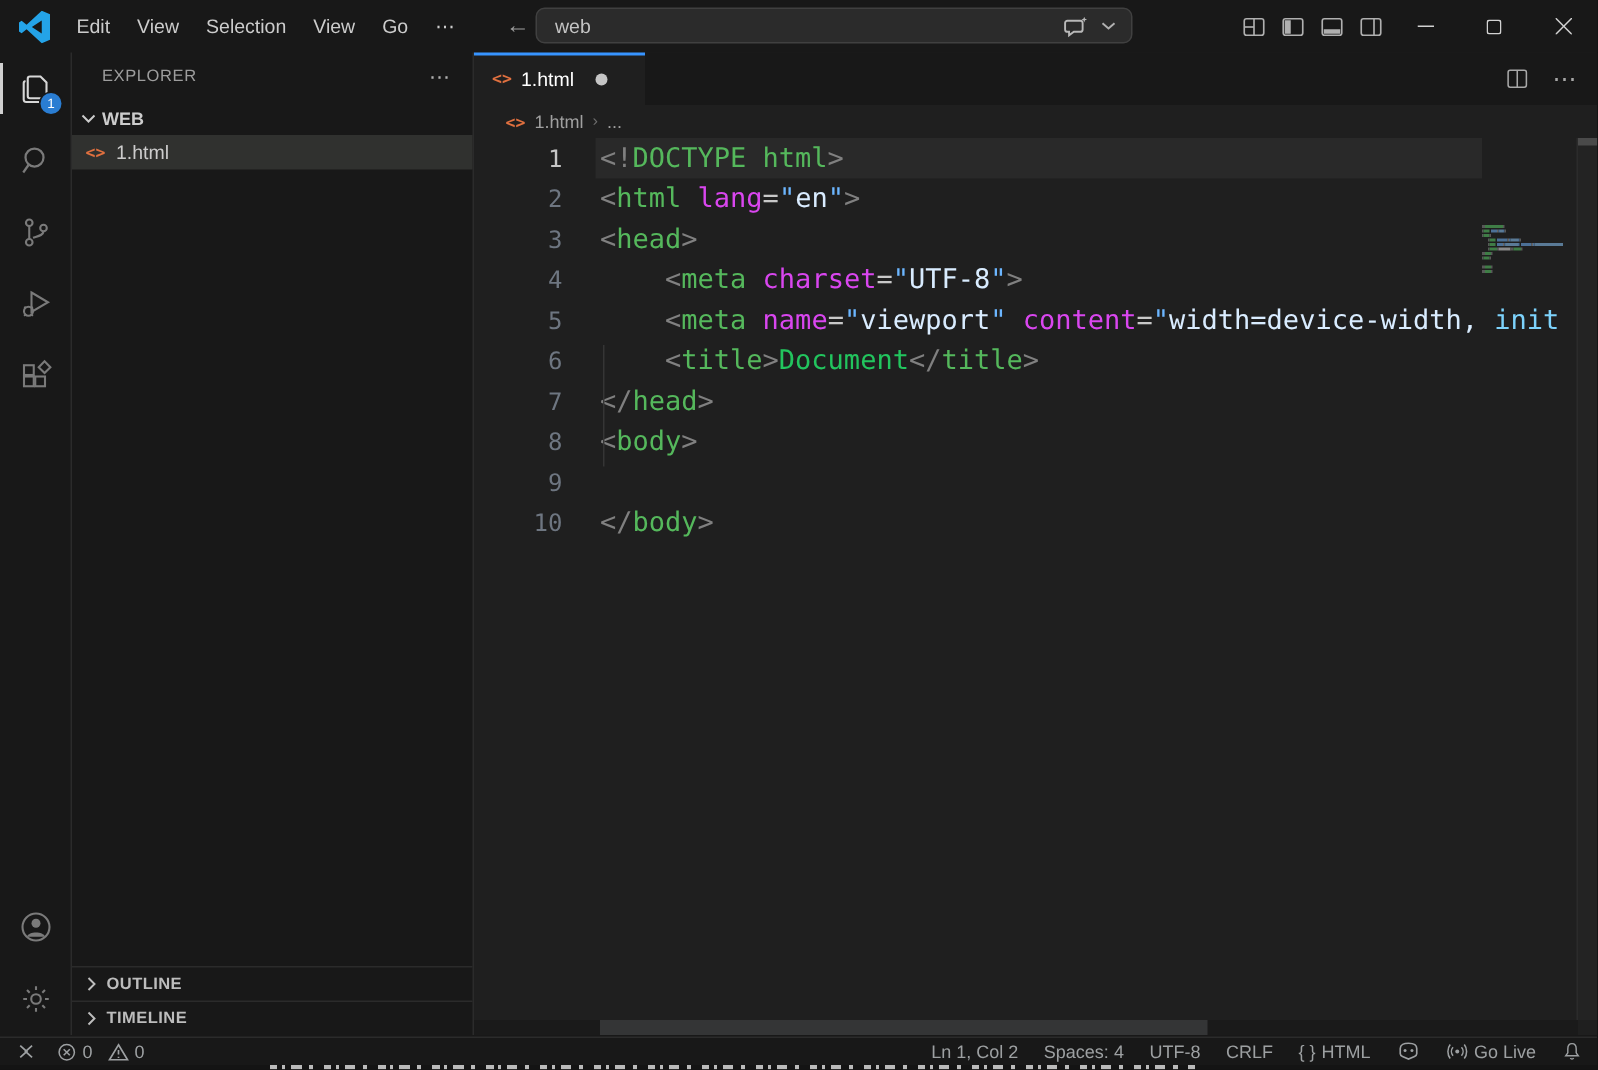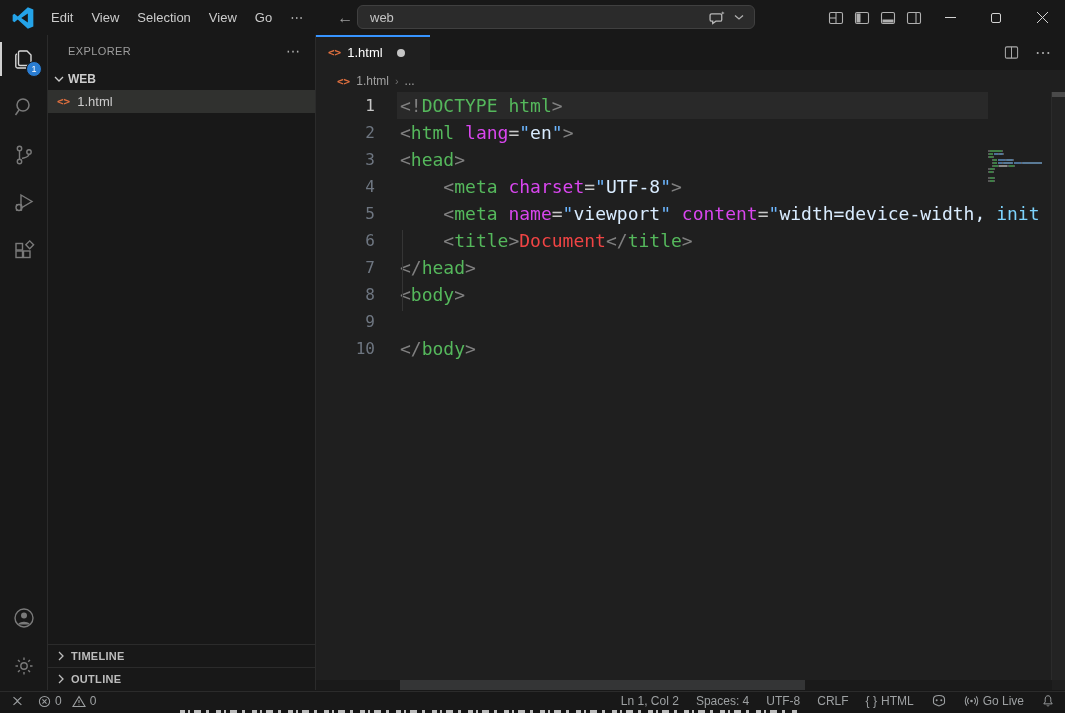--- a/index.html
+++ b/index.html
@@ -62,21 +62,21 @@
 
   #code-area{position:absolute;left:0;top:57px;right:0;bottom:10px;overflow:hidden;}
   .code-line{position:relative;height:27px;display:flex;align-items:center;}
   .code-line .gutter{position:relative;z-index:2;width:59px;flex-shrink:0;text-align:right;
         font-family:"DejaVu Sans Mono",monospace;font-size:16px;color:#6e7681;}
   .code-line.current .gutter{color:#c6c6c6;}
   .code-line .code{position:relative;z-index:2;margin-left:25px;white-space:pre;
         font-family:"DejaVu Sans Mono",monospace;font-size:18px;line-height:27px;}
   .code-line.current::before{content:"";position:absolute;left:81px;right:77px;top:0;bottom:0;background:#292929;}
   .tok-pun{color:#808080}.tok-tag{color:#55b85c}.tok-attr{color:#d946ef}.tok-eq{color:#c8c8c8}
-  .tok-q{color:#6cb6ff}.tok-val{color:#d9ecff}.tok-txt{color:#ef4444}.tok-ghost{color:#7dd3fc}.tok-ws{}
+  .tok-q{color:#6cb6ff}.tok-val{color:#d9ecff}.tok-txt{color:#22c55e}.tok-ghost{color:#7dd3fc}.tok-ws{}
   #indent-guide{position:absolute;left:86px;top:138px;width:1px;height:81px;background:#353535;z-index:3;}
 
   #minimap{position:absolute;right:15px;top:58px;width:62px;z-index:4;}
   .mm-line{height:2px;margin-bottom:1px;display:flex;}
   .mm-line span{height:2px;display:block;}
 
   #vscrollbar{position:absolute;right:0;top:57px;bottom:10px;width:13px;background:#232323;
               border-left:1px solid #2b2b2b;}
   #vslider{position:absolute;left:0;right:0;top:0;height:5px;background:#4a4a4a;}
   #hscroll-track{position:absolute;left:0;right:13px;bottom:0;height:10px;background:#1a1a1a;}
@@ -240,27 +240,27 @@
     </div>
     <div class="tree-row" id="file-row">
       <span class="html-glyph">&lt;&gt;</span>
       <span>1.html</span>
     </div>
     <div id="sb-bottomsections">
       <div class="sb-section">
         <svg width="10" height="12" viewBox="0 0 10 12" fill="none" stroke="#bdbdbd" stroke-width="1.3">
             <path d="M3 2 L7 6 L3 10"></path>
           </svg>
-        <span>TIMELINE</span>
+        <span>OUTLINE</span>
       </div>
       <div class="sb-section">
         <svg width="10" height="12" viewBox="0 0 10 12" fill="none" stroke="#bdbdbd" stroke-width="1.3">
             <path d="M3 2 L7 6 L3 10"></path>
           </svg>
-        <span>OUTLINE</span>
+        <span>TIMELINE</span>
       </div>
     </div>
   </div>
 
   <div id="editor">
     <div id="tab-bar">
       <div id="tab">
         <span class="html-glyph">&lt;&gt;</span>
         <span class="tab-label">1.html</span>
         <span class="mod-dot"></span>

